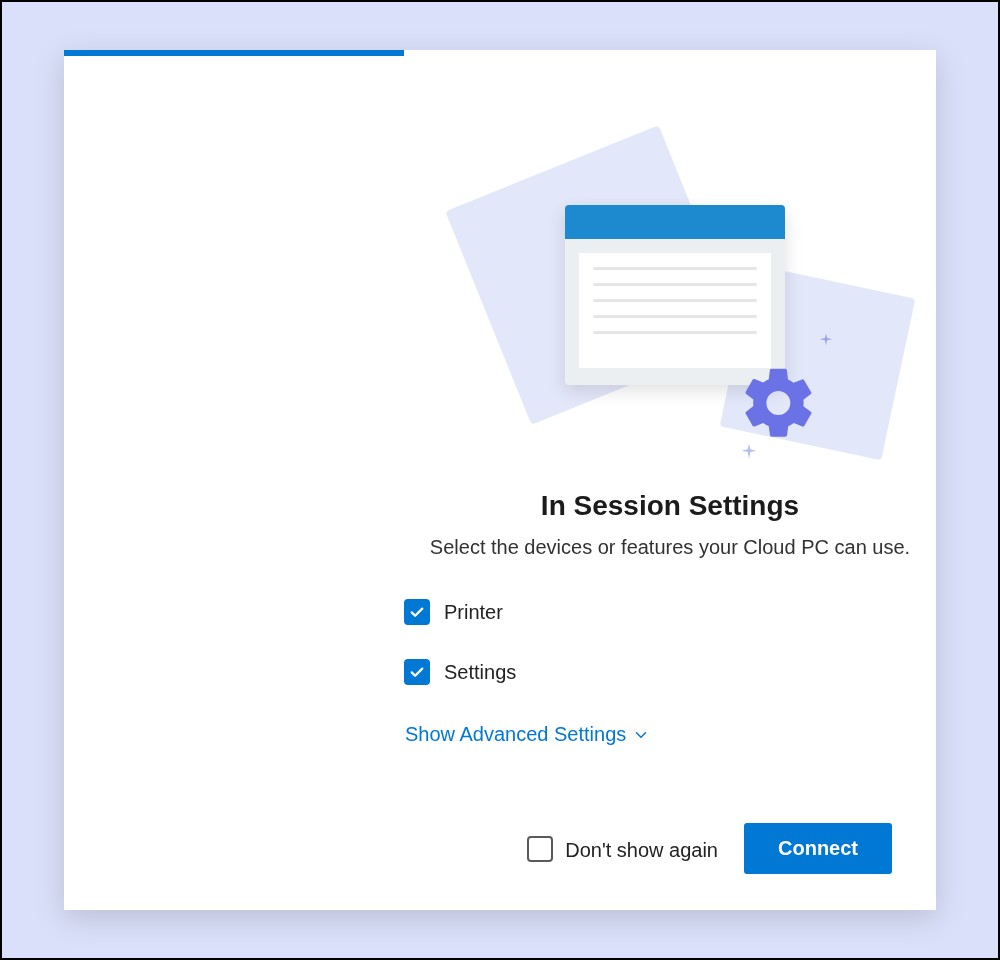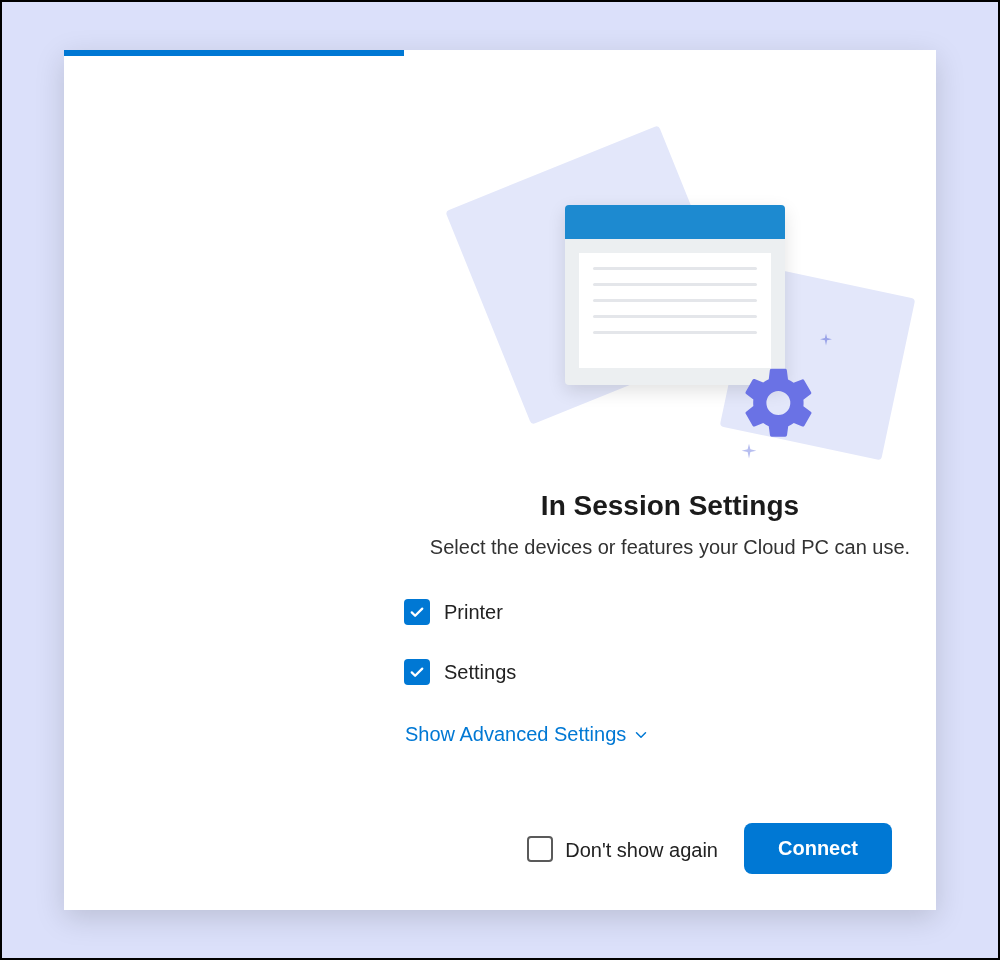--- a/index.html
+++ b/index.html
@@ -183,21 +183,21 @@
       font-size: 20px;
       color: #222;
     }
     .connect-btn {
       background: #0078d4;
       color: #fff;
       border: none;
       font-size: 20px;
       font-weight: 600;
       padding: 14px 34px;
-      border-radius: 8px;
+      border-radius: 3px;
       cursor: pointer;
       text-align: right;
     }
   </style>
 </head>
 <body>
 
 <div class="dialog">
   <div class="top-bar"></div>
   <div class="content">

